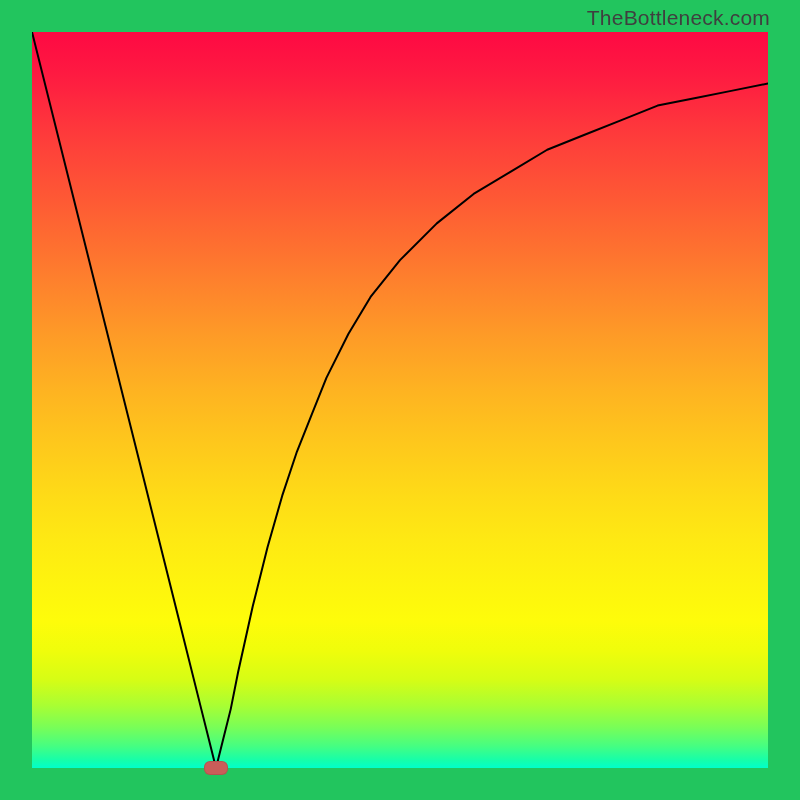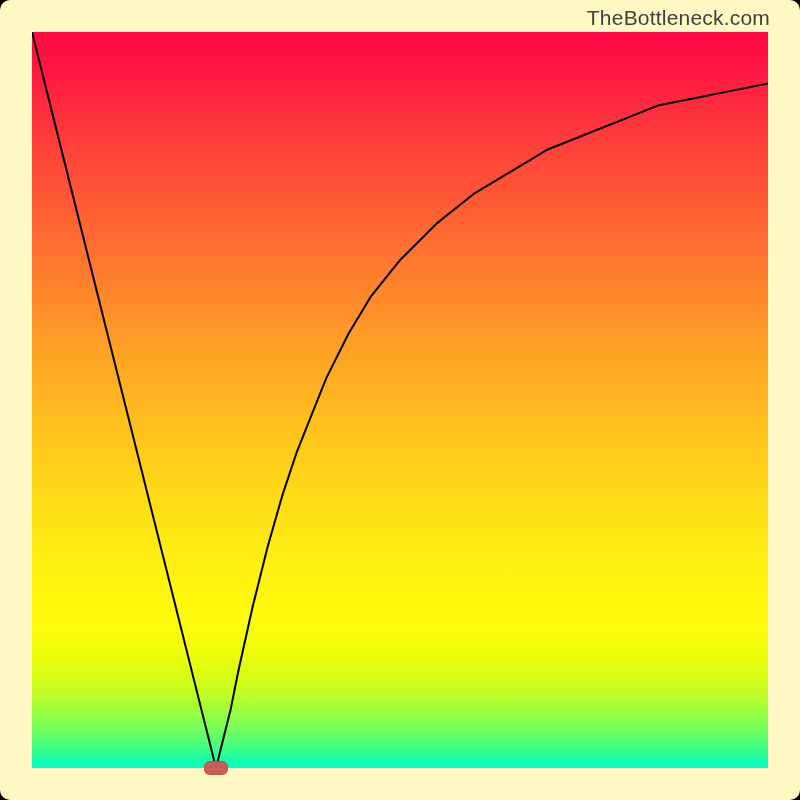--- a/index.html
+++ b/index.html
@@ -8,22 +8,21 @@
     width: 800px;
     height: 800px;
     background: #000;
     font-family: Arial, Helvetica, sans-serif;
     overflow: hidden;
   }
   .container {
     position: relative;
     width: 800px;
     height: 800px;
-    background: #fef9c3;
-    border-radius: 10px;
+    background: #22c55e;
   }
   .plot-area {
     position: absolute;
     left: 32px;
     top: 32px;
     width: 736px;
     height: 736px;
     background: linear-gradient(
       to bottom,
       #fe0943 0%,

